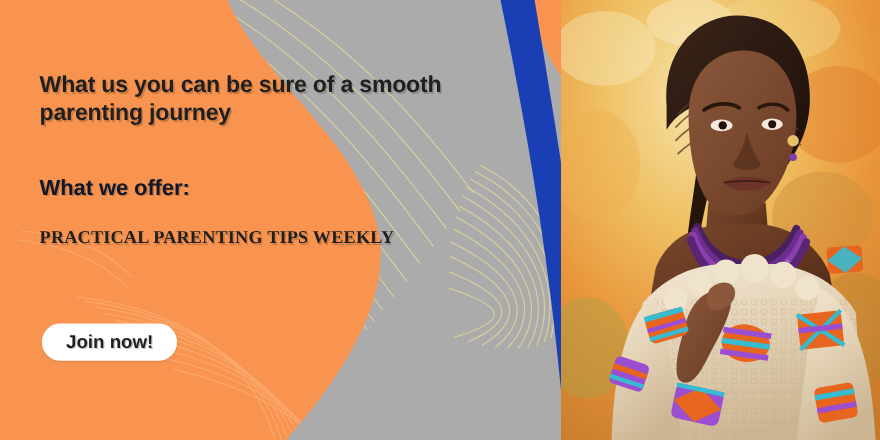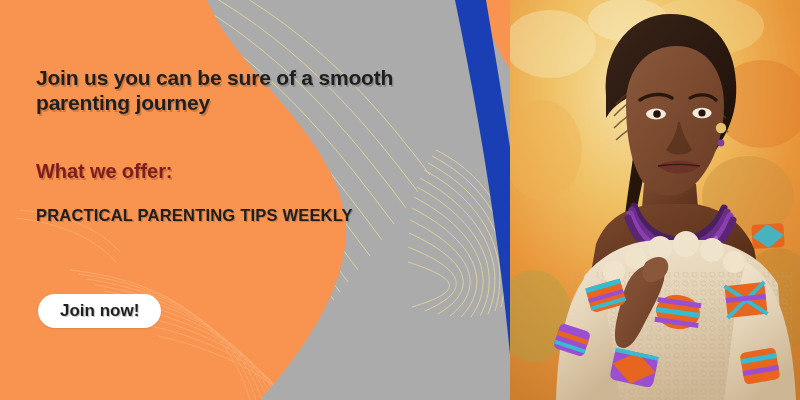--- a/index.html
+++ b/index.html
@@ -43,39 +43,40 @@
     color:#1f1f1f;
     text-shadow:1.5px 1.5px 0 rgba(0,0,0,0.18);
     margin:0;
   }
 
   .subhead{
     position:absolute;top:160px;left:0;
     font-size:20px;font-weight:bold;
     font-stretch:condensed;
     letter-spacing:-0.1px;
-    color:#7f1d1d;
+    color:#0f172a;
     text-shadow:1.5px 1.5px 0 rgba(0,0,0,0.18);
     margin:0;
   }
 
   .offers{
     position:absolute;top:206px;left:0;width:420px;
     margin:0;padding:0;list-style:none;
   }
   .offers li{
     font-size:16.5px;
     font-weight:bold;
     font-stretch:condensed;
     letter-spacing:0.2px;
     text-transform:uppercase;
     color:#1f1f1f;
     text-shadow:1.3px 1.3px 0 rgba(0,0,0,0.18);
     margin:0 0 13px 0;
     white-space:nowrap;
+    font-family:Liberation Serif, serif;
   }
 
   .cta{
     position:absolute;top:294px;left:2px;
     display:inline-flex;align-items:center;justify-content:center;
     min-width:122px;height:34px;
     padding:0 22px;
     background:#FFFFFF;
     border:none;border-radius:20px;
     font-family:"Liberation Sans","DejaVu Sans",sans-serif;
@@ -325,21 +326,21 @@
           <rect x="-16" y="-13" width="32" height="26" rx="5" fill="#9B4FD0"></rect>
           <rect x="-16" y="-5" width="32" height="5" fill="#E8651F"></rect>
           <rect x="-16" y="5" width="32" height="4" fill="#36BBD0"></rect>
         </g>
       </g>
     </svg>
   </div>
 
   <div id="copy">
 
-    <h1 class="headline">Join us you can be sure of a smooth parenting journey</h1>
+    <h1 class="headline">What us you can be sure of a smooth parenting journey</h1>
 
     <h2 class="subhead">What we offer:</h2>
 
     <ul class="offers">
       <li>PRACTICAL PARENTING TIPS WEEKLY</li>
     </ul>
 
     <button class="cta" type="button">Join now!</button>
   </div>
 

